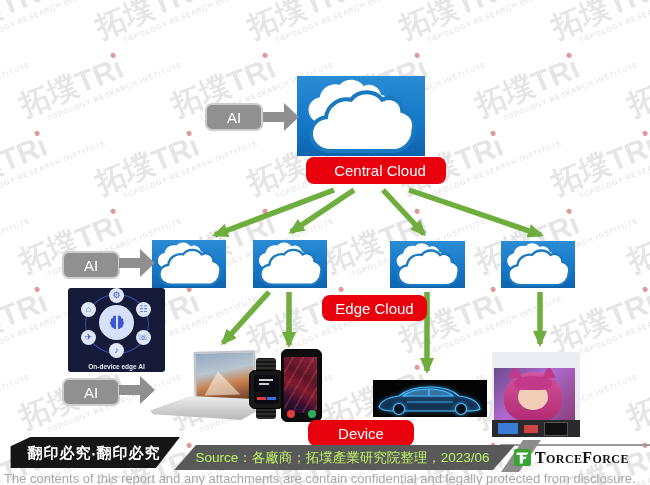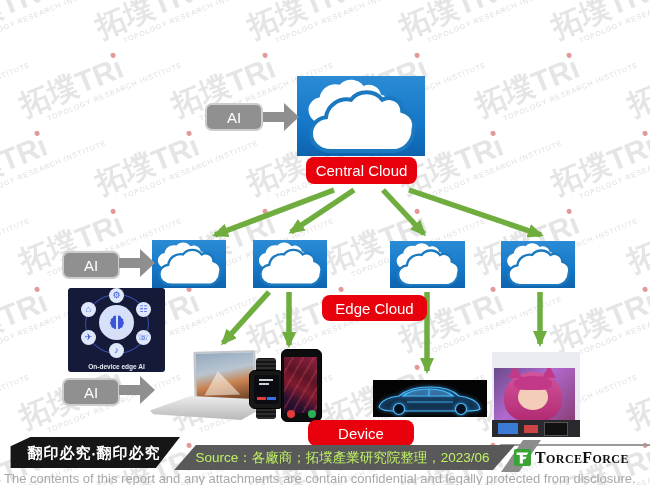--- a/index.html
+++ b/index.html
@@ -310,21 +310,21 @@
   <div class="abs ai-pill" style="left:205px;top:103px;width:54px;height:24px;">AI</div>
   <div class="abs garr" style="left:263px;top:103px;width:36px;height:28px;">
     <div class="shaft"></div>
       <div class="head"></div>
   </div>
   <div class="abs cloud-box" style="left:297px;top:76px;width:128px;height:80px;">
     <svg>
         <use href="#cloudpair"></use>
       </svg>
   </div>
-  <div class="abs red-pill" style="left:306px;top:157px;width:111px;height:27px;">Central Cloud</div>
+  <div class="abs red-pill" style="left:306px;top:157px;width:132px;height:27px;padding-left:8px;">Central Cloud</div>
 
   <div class="abs ai-pill" style="left:62px;top:251px;width:54px;height:24px;">AI</div>
   <div class="abs garr" style="left:119px;top:249px;width:36px;height:28px;">
     <div class="shaft"></div>
       <div class="head"></div>
   </div>
   <div class="abs cloud-box" style="left:152px;top:240px;width:74px;height:48px;">
     <svg>
         <use href="#cloudpair"></use>
       </svg>

